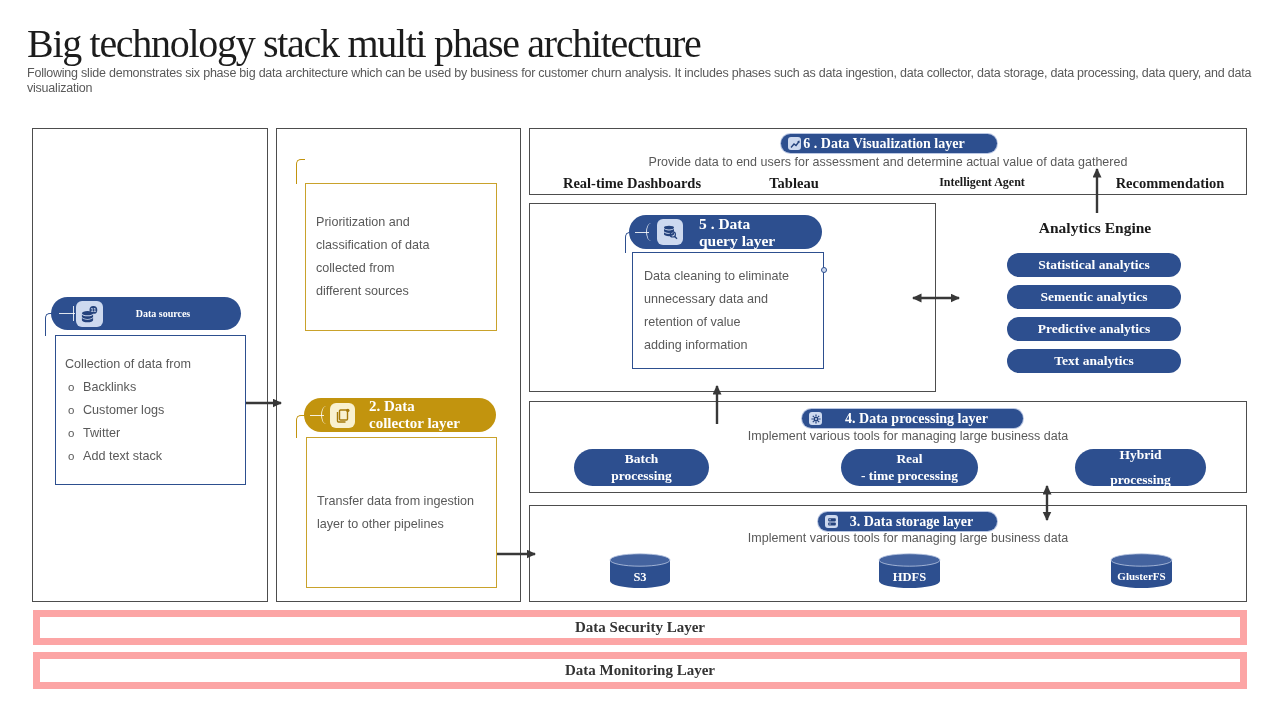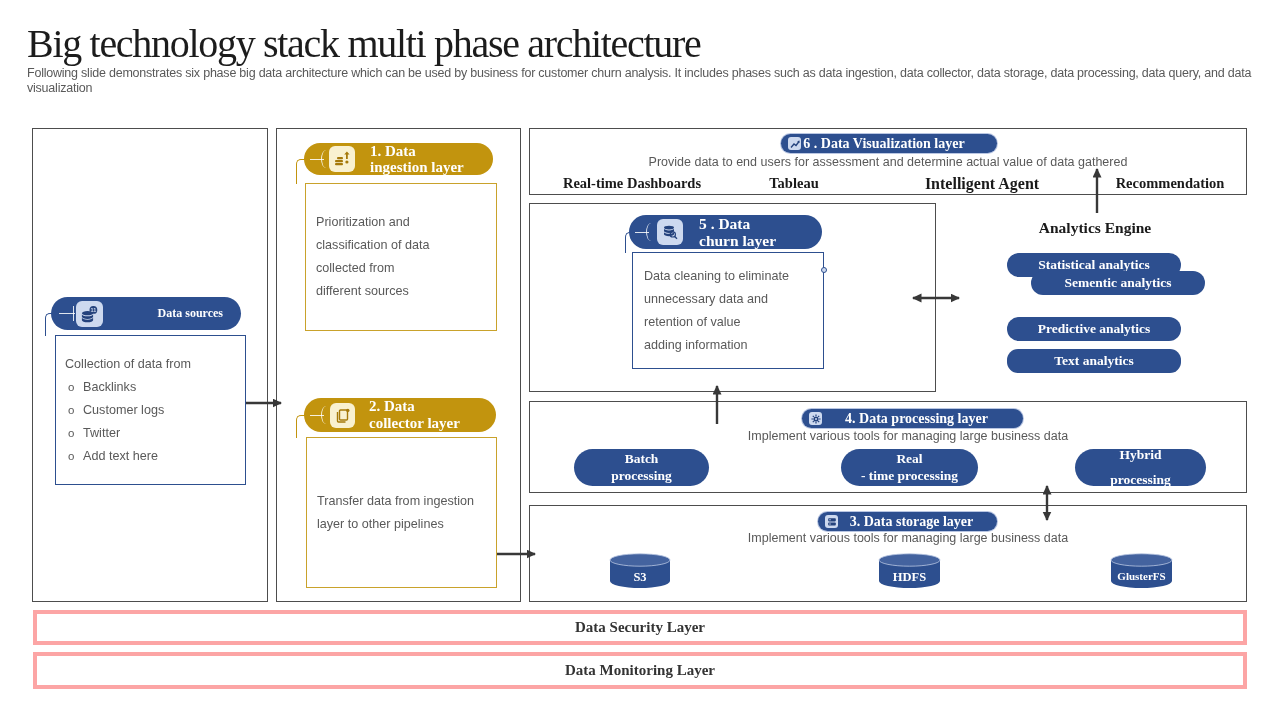--- a/index.html
+++ b/index.html
@@ -12,21 +12,21 @@
   .title {
     left:27px; top:20px; width:1230px;
     font-family:"Liberation Serif", serif; font-weight:400;
     font-size:40px; color:#1c1c1c; letter-spacing:-1.3px;
   }
   .subtitle {
     left:27px; top:66px; width:1226px;
     font-size:12.5px; letter-spacing:-0.22px; line-height:15px; color:#595959;
   }
   .panel { border:1px solid #4d4d4d; background:#ffffff; }
-  .bar { border:4px solid #fca5a5; background:#ffffff; display:flex; align-items:center; justify-content:center; }
+  .bar { border:7px solid #fca5a5; background:#ffffff; display:flex; align-items:center; justify-content:center; }
   .bar-label { font-family:"Liberation Serif", serif; font-weight:700; font-size:15px; color:#333333; }
 
   
   .pill { display:flex; align-items:center; border-radius:40px; }
   .pill-blue { background:#2d4f8f; }
   .pill-gold { background:#c2940e; }
   .icon-sq { display:flex; align-items:center; justify-content:center; flex:none; }
   .icon-blue-bg { background:#cdd9ef; border-radius:6px; }
   .icon-cream-bg { background:#f9f1d0; border-radius:6px; }
   .pill-label {
@@ -116,47 +116,31 @@
       <svg width="19" height="18" viewBox="0 0 19 18">
         <g fill="#24427c">
           <ellipse cx="7.5" cy="8.2" rx="5.6" ry="2.1"></ellipse>
           <path d="M1.9 9.2 c0 1.15 2.5 2.1 5.6 2.1 s5.6 -0.95 5.6 -2.1 v2.6 c0 1.15 -2.5 2.1 -5.6 2.1 s-5.6 -0.95 -5.6 -2.1 z"></path>
           <path d="M1.9 12.6 c0 1.15 2.5 2.1 5.6 2.1 s5.6 -0.95 5.6 -2.1 v2.6 c0 1.15 -2.5 2.1 -5.6 2.1 s-5.6 -0.95 -5.6 -2.1 z"></path>
           <circle cx="13.4" cy="4.9" r="3.9"></circle>
         </g>
         <text x="13.4" y="6.6" font-size="5.5" fill="#cdd9ef" text-anchor="middle" font-family="Liberation Sans, sans-serif" font-weight="bold">11</text>
       </svg>
     </span>
-    <span class="pill-label" style="flex:1; text-align:right; font-size:12px; padding-right:18px;">Data sources</span>
+    <span class="pill-label" style="flex:1; text-align:center; font-size:10px; padding-right:18px;">Data sources</span>
   </div>
   <div class="descbox descbox-blue" style="left:55px; top:335px; width:191px; height:150px; padding-left:9px; padding-right:4px;">
     <div>Collection of data from</div>
     <div class="bullet-row"><span class="bullet-o">o</span><span>Backlinks</span></div>
     <div class="bullet-row"><span class="bullet-o">o</span><span>Customer logs</span></div>
     <div class="bullet-row"><span class="bullet-o">o</span><span>Twitter</span></div>
-    <div class="bullet-row"><span class="bullet-o">o</span><span>Add text here</span></div>
+    <div class="bullet-row"><span class="bullet-o">o</span><span>Add text stack</span></div>
   </div>
 
   <div class="abs bracket bracket-gold" style="left:296px; top:159px; width:9px; height:25px;"></div>
-  <div class="abs pill pill-gold" style="left:304px; top:143px; width:189px; height:32px;">
-    <span class="tickline" style="left:6px; top:16px; width:14px;"></span>
-    <span class="arc" style="left:17px; top:7px;"></span>
-    <span class="icon-sq icon-cream-bg" style="width:26px; height:26px; margin-left:25px;">
-      <svg width="18" height="18" viewBox="0 0 18 18">
-        <g fill="#a5790a">
-          <rect x="2" y="10" width="8" height="2.2" rx="1"></rect>
-          <rect x="2" y="13" width="8" height="2.2" rx="1"></rect>
-          <rect x="4" y="7" width="6" height="2.2" rx="1"></rect>
-          <path d="M13 9 V4.6 h-1.8 L13.9 1.6 l2.7 3 h-1.8 V9 z"></path>
-          <circle cx="13.9" cy="12" r="1.6"></circle>
-        </g>
-      </svg>
-    </span>
-    <span class="pill-label" style="margin-left:15px; font-size:15px; line-height:16.5px;"><span>1. Data</span><br><span>ingestion layer</span></span>
-  </div>
   <div class="descbox descbox-gold" style="left:305px; top:183px; width:192px; height:148px; padding-left:10px; padding-right:28px;">
     <div>Prioritization and
 classification of data
 collected from
 different  sources</div>
   </div>
 
   <div class="abs bracket bracket-gold" style="left:296px; top:415px; width:9px; height:23px;"></div>
   <div class="abs pill pill-gold" style="left:304px; top:398px; width:192px; height:34px;">
     <span class="tickline" style="left:6px; top:17px; width:14px;"></span>
@@ -182,53 +166,53 @@
       <svg width="10" height="10" viewBox="0 0 10 10">
         <path d="M1 8.5 L4 5 L6 6.5 L9 2.5" fill="none" stroke="#24427c" stroke-width="1.3"></path>
         <path d="M9.5 1.5 L9.5 4 L7.2 2.2 z" fill="#24427c"></path>
       </svg>
     </span>
     <span class="pill-label" style="flex:1; text-align:center; font-size:14px; padding-right:30px;">6 . Data Visualization layer</span>
   </div>
   <div class="abs center-text gray-desc" style="left:529px; top:155px; width:718px;">Provide data to end users for assessment and determine actual value of data gathered</div>
   <div class="abs tool-label" style="left:632px; top:175px; transform:translateX(-50%); font-size:14.5px;">Real-time Dashboards</div>
   <div class="abs tool-label" style="left:794px; top:175px; transform:translateX(-50%); font-size:14.5px;">Tableau</div>
-  <div class="abs tool-label" style="left:982px; top:175px; transform:translateX(-50%); font-size:16px;">Intelligent Agent</div>
+  <div class="abs tool-label" style="left:982px; top:175px; transform:translateX(-50%); font-size:12px;">Intelligent Agent</div>
   <div class="abs tool-label" style="left:1170px; top:175px; transform:translateX(-50%); font-size:14.5px;">Recommendation</div>
 
   <div class="abs bracket bracket-blue" style="left:625px; top:232px; width:8px; height:21px;"></div>
   <div class="abs pill pill-blue" style="left:629px; top:215px; width:193px; height:34px;">
     <span class="tickline" style="left:6px; top:17px; width:14px;"></span>
     <span class="arc" style="left:17px; top:8px;"></span>
     <span class="icon-sq icon-blue-bg" style="width:26px; height:26px; margin-left:28px;">
       <svg width="18" height="18" viewBox="0 0 18 18">
         <g fill="#24427c">
           <ellipse cx="8" cy="4.6" rx="5" ry="1.9"></ellipse>
           <path d="M3 5.6 c0 1 2.2 1.9 5 1.9 s5 -0.9 5 -1.9 v2.4 c0 1 -2.2 1.9 -5 1.9 s-5 -0.9 -5 -1.9 z"></path>
           <path d="M3 8.9 c0 1 2.2 1.9 5 1.9 s5 -0.9 5 -1.9 v2.4 c0 1 -2.2 1.9 -5 1.9 s-5 -0.9 -5 -1.9 z"></path>
         </g>
         <circle cx="11.8" cy="11.4" r="2.6" fill="none" stroke="#24427c" stroke-width="1.2"></circle>
         <line x1="13.7" y1="13.4" x2="16" y2="15.7" stroke="#24427c" stroke-width="1.4"></line>
       </svg>
     </span>
-    <span class="pill-label" style="margin-left:16px; font-size:15.5px; line-height:17.5px;"><span>5 . Data</span><br><span>churn layer</span></span>
+    <span class="pill-label" style="margin-left:16px; font-size:15.5px; line-height:17.5px;"><span>5 . Data</span><br><span>query layer</span></span>
   </div>
   <div class="descbox descbox-blue" style="left:632px; top:252px; width:192px; height:117px; padding-left:11px; padding-right:10px;">
     <div>Data cleaning to eliminate
 unnecessary data and
 retention of value
 adding information</div>
   </div>
   <div class="handle-dot" style="left:821px; top:267px;"></div>
 
   <div class="abs black-serif center-text" style="left:1095px; top:219px; transform:translateX(-50%); white-space:nowrap; font-size:15.5px;">Analytics Engine</div>
   <div class="apill" style="top:253px;">Statistical analytics</div>
-  <div class="apill" style="top:271px;margin-left:24px;">Sementic analytics</div>
+  <div class="apill" style="top:285px;">Sementic analytics</div>
   <div class="apill" style="top:317px;">Predictive analytics</div>
-  <div class="apill" style="top:349px;border-radius:11px;">Text analytics</div>
+  <div class="apill" style="top:349px;">Text analytics</div>
 
   <div class="abs pill pill-blue" style="left:802px; top:409px; width:221px; height:19px; box-shadow:0 0 0 1px #b9c6e2;">
     <span class="icon-sq icon-blue-bg" style="width:13px; height:13px; margin-left:7px; border-radius:3px;">
       <svg width="10" height="10" viewBox="0 0 10 10">
         <g fill="#24427c">
           <circle cx="5" cy="5" r="2.6"></circle>
           <g stroke="#24427c" stroke-width="1.2">
             <line x1="5" y1="0.4" x2="5" y2="2"></line>
               <line x1="5" y1="8" x2="5" y2="9.6"></line>
             <line x1="0.4" y1="5" x2="2" y2="5"></line>

